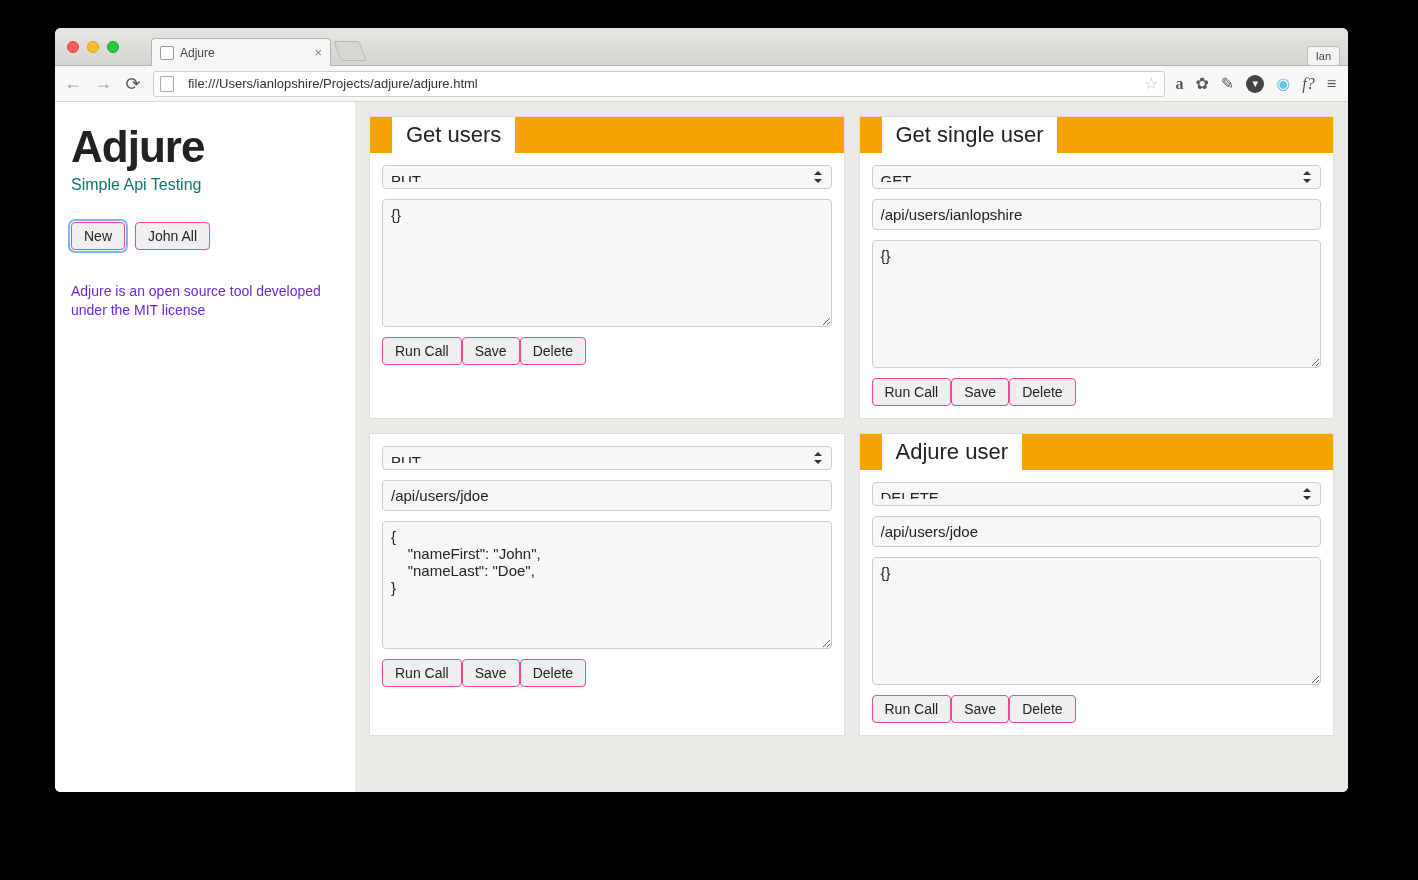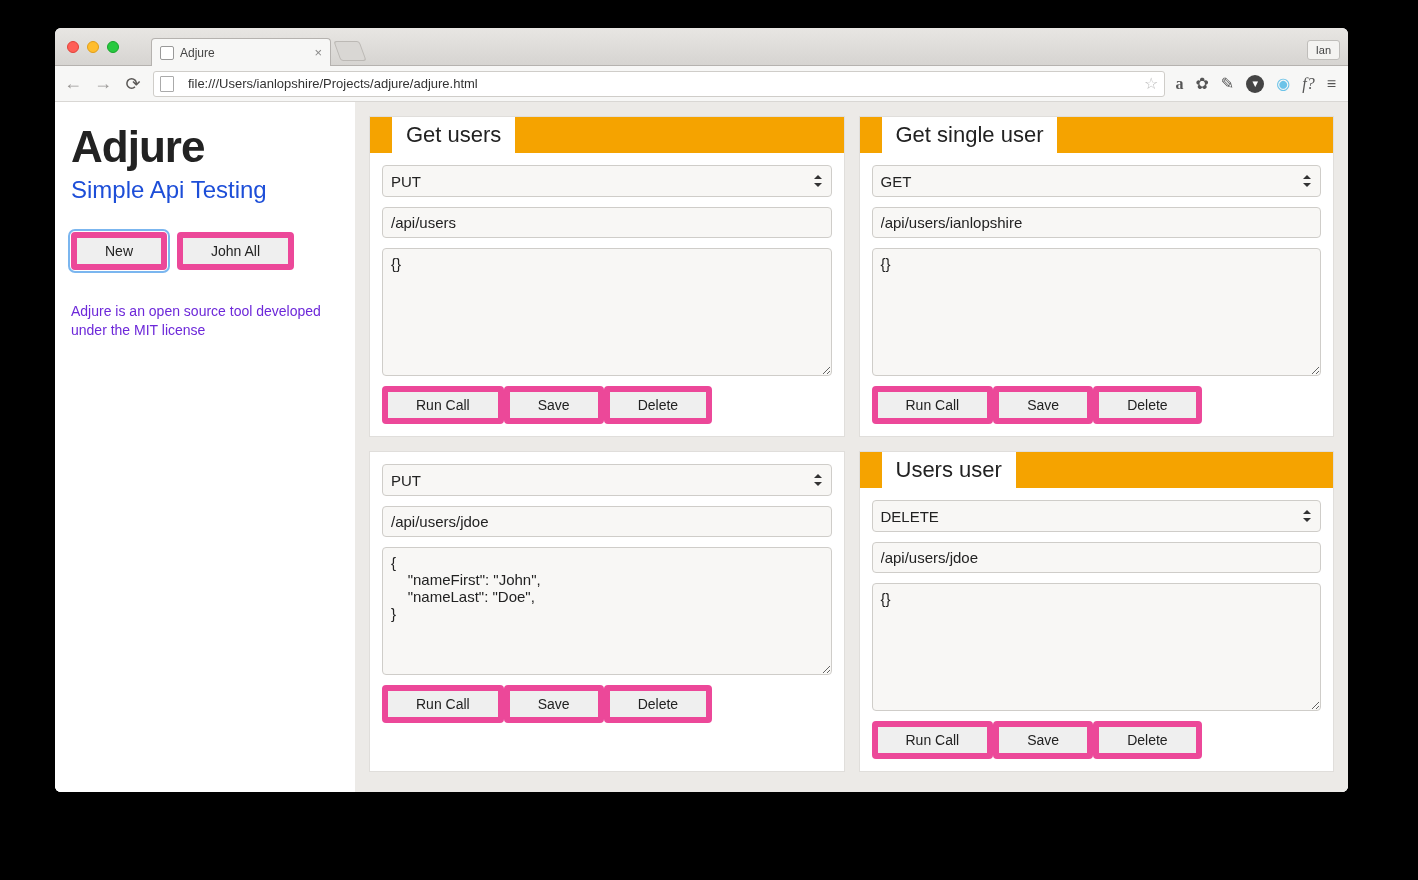--- a/index.html
+++ b/index.html
@@ -76,21 +76,21 @@
     width: 26px; height: 20px;
     margin-left: 6px; margin-bottom: 4px;
     background: #d9d7d4;
     border:1px solid #bcb9b5;
     transform: skewX(20deg);
     border-radius: 3px;
   }
   .profile-btn {
     position: absolute;
     right: 8px;
-    top: 12px;
+    top: 18px;
     background: #f4f3f1;
     border: 1px solid #bfbdba;
     border-radius: 3px;
     font-size: 11px;
     padding: 3px 8px;
     color: #444;
   }
   
   .toolbar {
     height: 36px;
@@ -146,33 +146,33 @@
     flex-shrink: 0;
     background:#fff;
   }
   .app-title {
     font-size: 44px;
     font-weight: 700;
     letter-spacing: -1px;
     color: #222;
   }
   .app-sub {
-    font-size: 24px;
-    color: #1d4ed8;
+    font-size: 16px;
+    color: #0f766e;
     margin-top: 4px;
     margin-bottom: 28px;
   }
   .sidebar-actions {
     display:flex; gap:10px; margin-bottom: 32px;
   }
   button.ui-btn {
     background: #efefef;
-    border: 6px solid #ec4899;
+    border: 1px solid #ec4899;
     border-radius: 4px;
-    padding: 5px 28px;
+    padding: 5px 12px;
     font-size: 14px;
     color: #222;
     font-family: inherit;
   }
   button.ui-btn.focused {
     outline: 2px solid #7bb6ef;
     outline-offset: 1px;
   }
   .sidebar-note {
     color:#6d28d9;
@@ -216,21 +216,21 @@
     width:100%;
     border:1px solid #cfcdc9;
     background:#f8f7f5;
     border-radius:4px;
     font-size:15px;
     font-family: inherit;
     color:#222;
     padding:6px 8px;
   }
   select.field {
-    height:32px;
+    height:24px;
     appearance: none;
     -webkit-appearance: none;
     background-image: none;
     padding-right: 24px;
   }
   .select-wrap { position:relative; }
   .select-wrap::after {
     content:"";
     position:absolute;
     right:10px; top:50%;
@@ -315,21 +315,20 @@
       <div class="grid" id="cards-grid">
 
       <div class="card">
     <div class="card-header">
       <div class="title-chip">Get users</div>
     </div>
     <div class="card-body">
       <div class="select-wrap">
         <select class="field"><option>GET</option><option>POST</option><option selected="">PUT</option><option>PATCH</option><option>DELETE</option></select>
       </div>
-      <input class="field" type="text" value="/api/users" style="">
       <textarea class="field" style="">{}</textarea>
       <div class="card-actions">
         <button class="ui-btn">Run Call</button>
         <button class="ui-btn">Save</button>
         <button class="ui-btn">Delete</button>
       </div>
     </div>
           </div>
           <div class="card">
     <div class="card-header">
@@ -360,21 +359,21 @@
 }</textarea>
       <div class="card-actions">
         <button class="ui-btn">Run Call</button>
         <button class="ui-btn">Save</button>
         <button class="ui-btn">Delete</button>
       </div>
     </div>
           </div>
           <div class="card">
     <div class="card-header">
-      <div class="title-chip">Users user</div>
+      <div class="title-chip">Adjure user</div>
     </div>
     <div class="card-body">
       <div class="select-wrap">
         <select class="field"><option>GET</option><option>POST</option><option>PUT</option><option>PATCH</option><option selected="">DELETE</option></select>
       </div>
       <input class="field" type="text" value="/api/users/jdoe" style="">
       <textarea class="field" style="">{}</textarea>
       <div class="card-actions">
         <button class="ui-btn">Run Call</button>
         <button class="ui-btn">Save</button>

